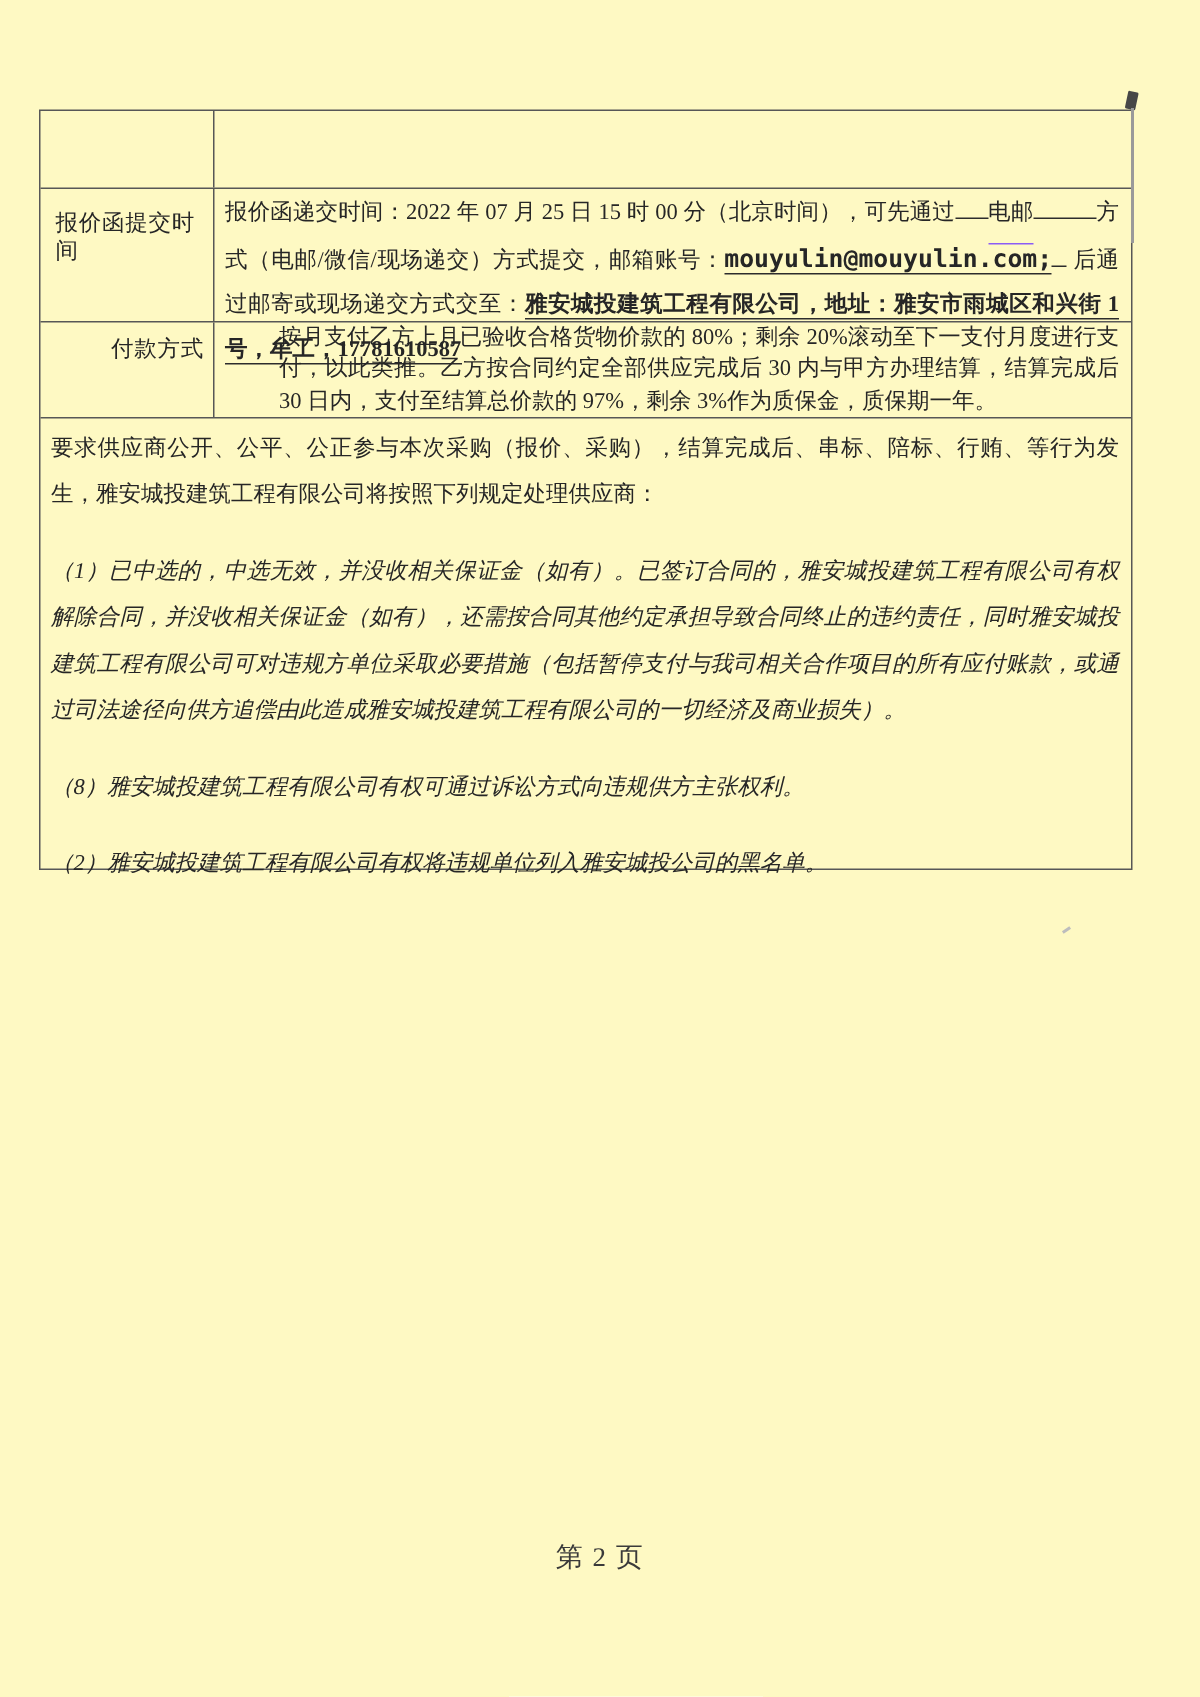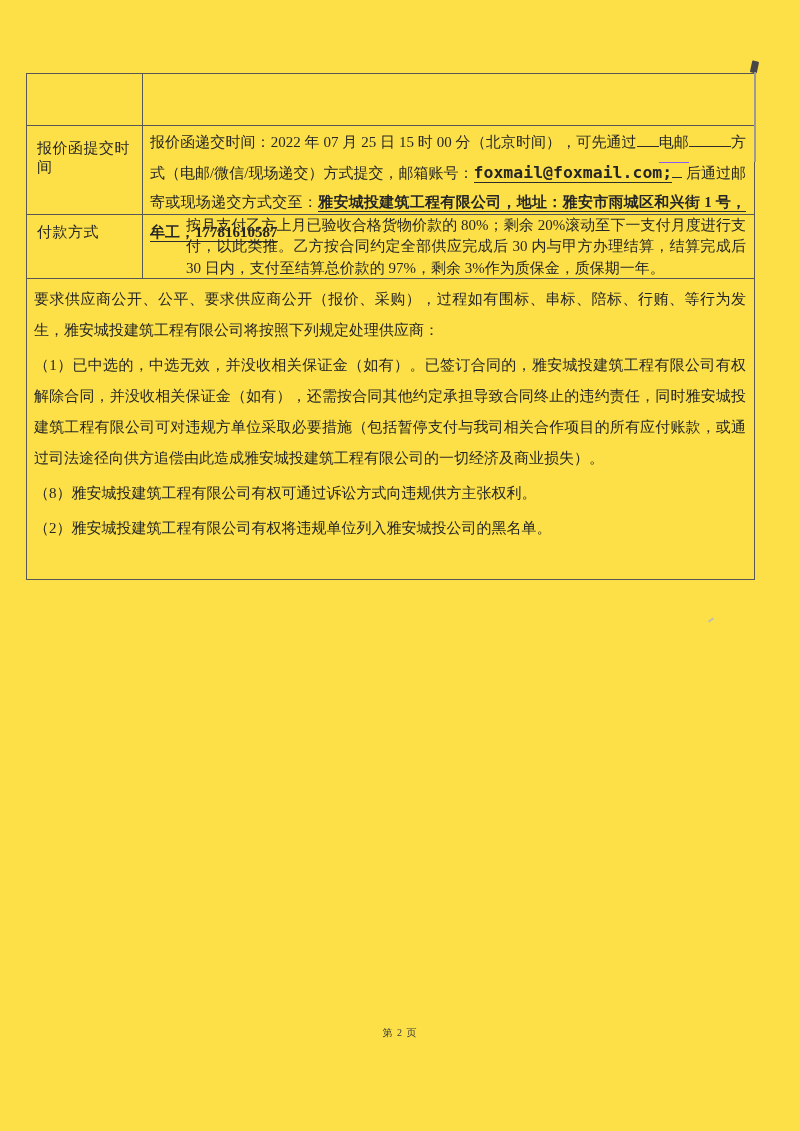--- a/index.html
+++ b/index.html
@@ -6,21 +6,21 @@
     margin: 0;
     padding: 0;
     width: 800px;
     height: 1131px;
     overflow: hidden;
     background: #ffffff;
   }
   .page {
     position: absolute;
     inset: 0;
-    background: #fde047;
+    background: #fef9c3;
     font-family: "Liberation Serif", "DejaVu Serif", serif;
     color: #262626;
   }
   
   .doc-table {
     position: absolute;
     left: 26px;
     top: 73px;
     width: 729px;
     border: 1px solid #575757;
@@ -45,35 +45,35 @@
     flex: 1 1 auto;
     box-sizing: border-box;
     padding: 0 8px 0 7px;
     text-align: justify;
   }
   .row-empty { height: 51px; }
   .row-submission { height: 89px; }
   .row-submission .cell-label { padding-top: 13px; }
   .row-submission .cell-content { line-height: 29.5px; padding-top: 2px; }
   .row-payment { height: 64px; }
-  .row-payment .cell-label { padding-top: 8px; }
+  .row-payment .cell-label { padding-top: 8px; text-align: right; }
   .row-payment .cell-content { line-height: 21.3px; padding-top: 0px; margin-left: 36px; }
   .row-integrity { height: 301px; }
   .row-integrity .cell-label {
     display: flex;
     align-items: center;
     justify-content: center;
     padding: 0;
   }
   .row-integrity .cell-content { padding-top: 5px; }
   .row-integrity .cell-content p {
     margin: 0;
     line-height: 31px;
   }
-  .row-integrity .cell-content p + p { margin-top: 4px; }
+  .row-integrity .cell-content p + p { margin-top: 20px; font-style: italic; }
 
   
   .ul-seg {
     border-bottom: 1px solid #8b5cf6;
     padding-bottom: 12px;
   }
   .blank-short {
     display: inline-block;
     width: 22px;
     height: 13px;
@@ -104,21 +104,21 @@
     padding-bottom: 1px;
   }
 
   
   .page-footer {
     position: absolute;
     left: 0;
     right: 0;
     top: 1026px;
     text-align: center;
-    font-size: 10px;
+    font-size: 18px;
     color: #3a3a3a;
     letter-spacing: 1px;
   }
 
   
   .corner-mark {
     position: absolute;
     left: 751px;
     top: 61px;
     width: 7px;
@@ -153,32 +153,32 @@
   <div class="doc-table">
 
     <div class="t-row row-empty">
       <div class="cell-label"></div>
       <div class="cell-content"></div>
     </div>
 
     <div class="t-row row-submission">
       <div class="cell-label">报价函提交时间</div>
       <div class="cell-content">
-        <span>报价函递交时间：2022 年 07 月 25 日 15 时 00 分（北京时间），可先通过</span><span class="blank-short"></span><span class="ul-seg">电邮</span><span class="blank-mid"></span><span>方式（电邮/微信/现场递交）方式提交，邮箱账号：</span><span class="email-seg">foxmail@foxmail.com;</span><span class="blank-tiny"></span> <span>后通过邮寄或现场递交方式交至：</span><span class="addr-seg">雅安城投建筑工程有限公司，地址：雅安市雨城区和兴街 1 号，牟工，17781610587</span>
+        <span>报价函递交时间：2022 年 07 月 25 日 15 时 00 分（北京时间），可先通过</span><span class="blank-short"></span><span class="ul-seg">电邮</span><span class="blank-mid"></span><span>方式（电邮/微信/现场递交）方式提交，邮箱账号：</span><span class="email-seg">mouyulin@mouyulin.com;</span><span class="blank-tiny"></span> <span>后通过邮寄或现场递交方式交至：</span><span class="addr-seg">雅安城投建筑工程有限公司，地址：雅安市雨城区和兴街 1 号，牟工，17781610587</span>
       </div>
     </div>
 
     <div class="t-row row-payment">
       <div class="cell-label">付款方式</div>
       <div class="cell-content">按月支付乙方上月已验收合格货物价款的 80%；剩余 20%滚动至下一支付月度进行支付，以此类推。乙方按合同约定全部供应完成后 30 内与甲方办理结算，结算完成后 30 日内，支付至结算总价款的 97%，剩余 3%作为质保金，质保期一年。</div>
     </div>
 
     <div class="t-row row-integrity">
       <div class="cell-content">
-        <p>要求供应商公开、公平、要求供应商公开（报价、采购），过程如有围标、串标、陪标、行贿、等行为发生，雅安城投建筑工程有限公司将按照下列规定处理供应商：</p>
+        <p>要求供应商公开、公平、公正参与本次采购（报价、采购），结算完成后、串标、陪标、行贿、等行为发生，雅安城投建筑工程有限公司将按照下列规定处理供应商：</p>
         <p>（1）已中选的，中选无效，并没收相关保证金（如有）。已签订合同的，雅安城投建筑工程有限公司有权解除合同，并没收相关保证金（如有），还需按合同其他约定承担导致合同终止的违约责任，同时雅安城投建筑工程有限公司可对违规方单位采取必要措施（包括暂停支付与我司相关合作项目的所有应付账款，或通过司法途径向供方追偿由此造成雅安城投建筑工程有限公司的一切经济及商业损失）。</p>
         <p>（8）雅安城投建筑工程有限公司有权可通过诉讼方式向违规供方主张权利。</p>
         <p>（2）雅安城投建筑工程有限公司有权将违规单位列入雅安城投公司的黑名单。</p>
       </div>
     </div>
 
   </div>
 
   <div class="corner-mark"></div>
   <div class="corner-mark-tail"></div>

